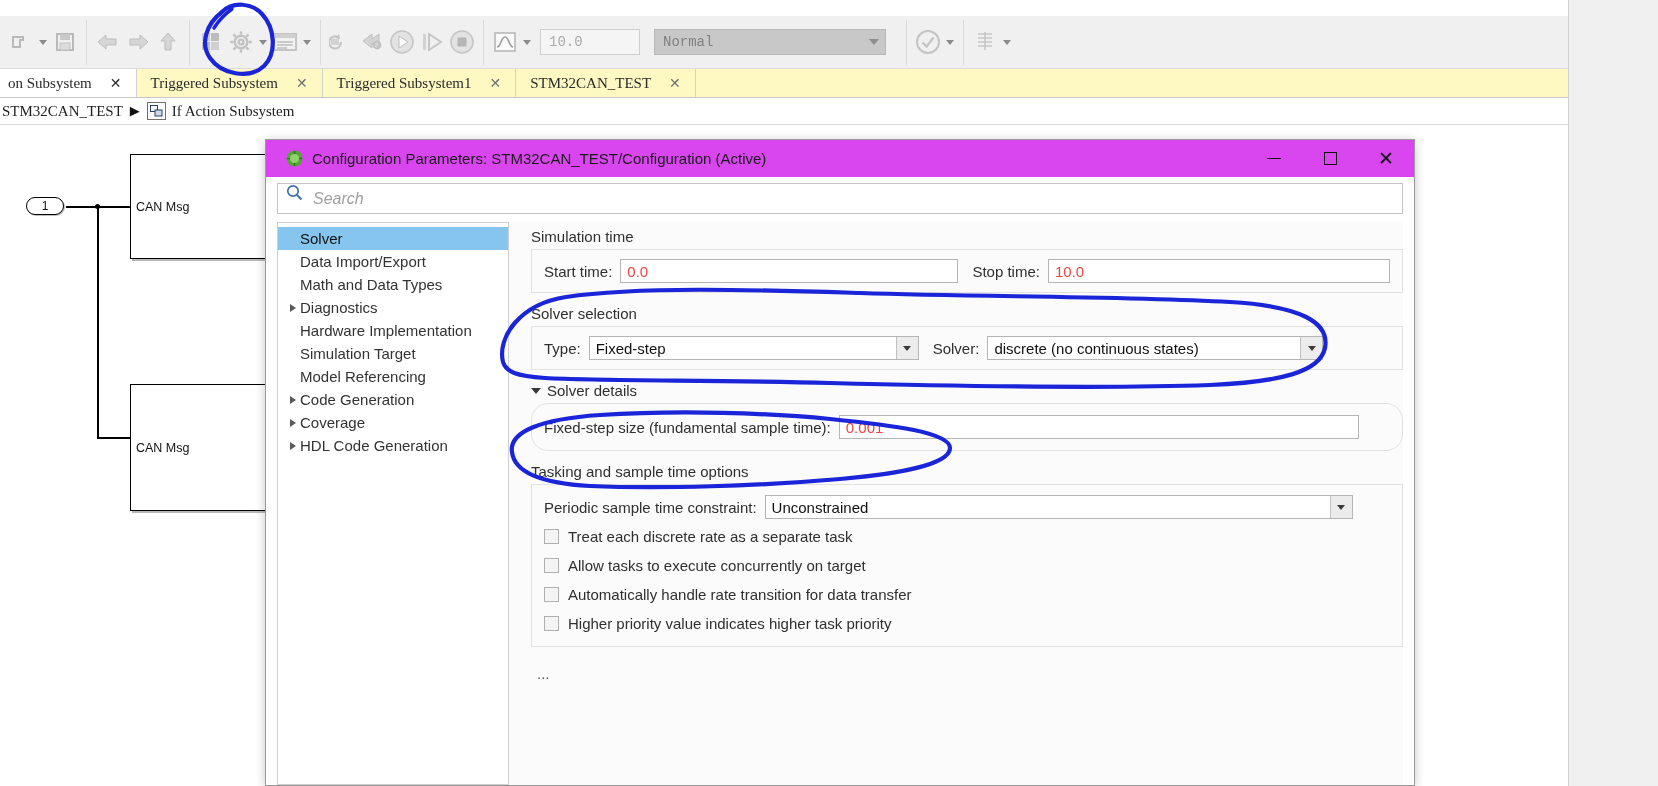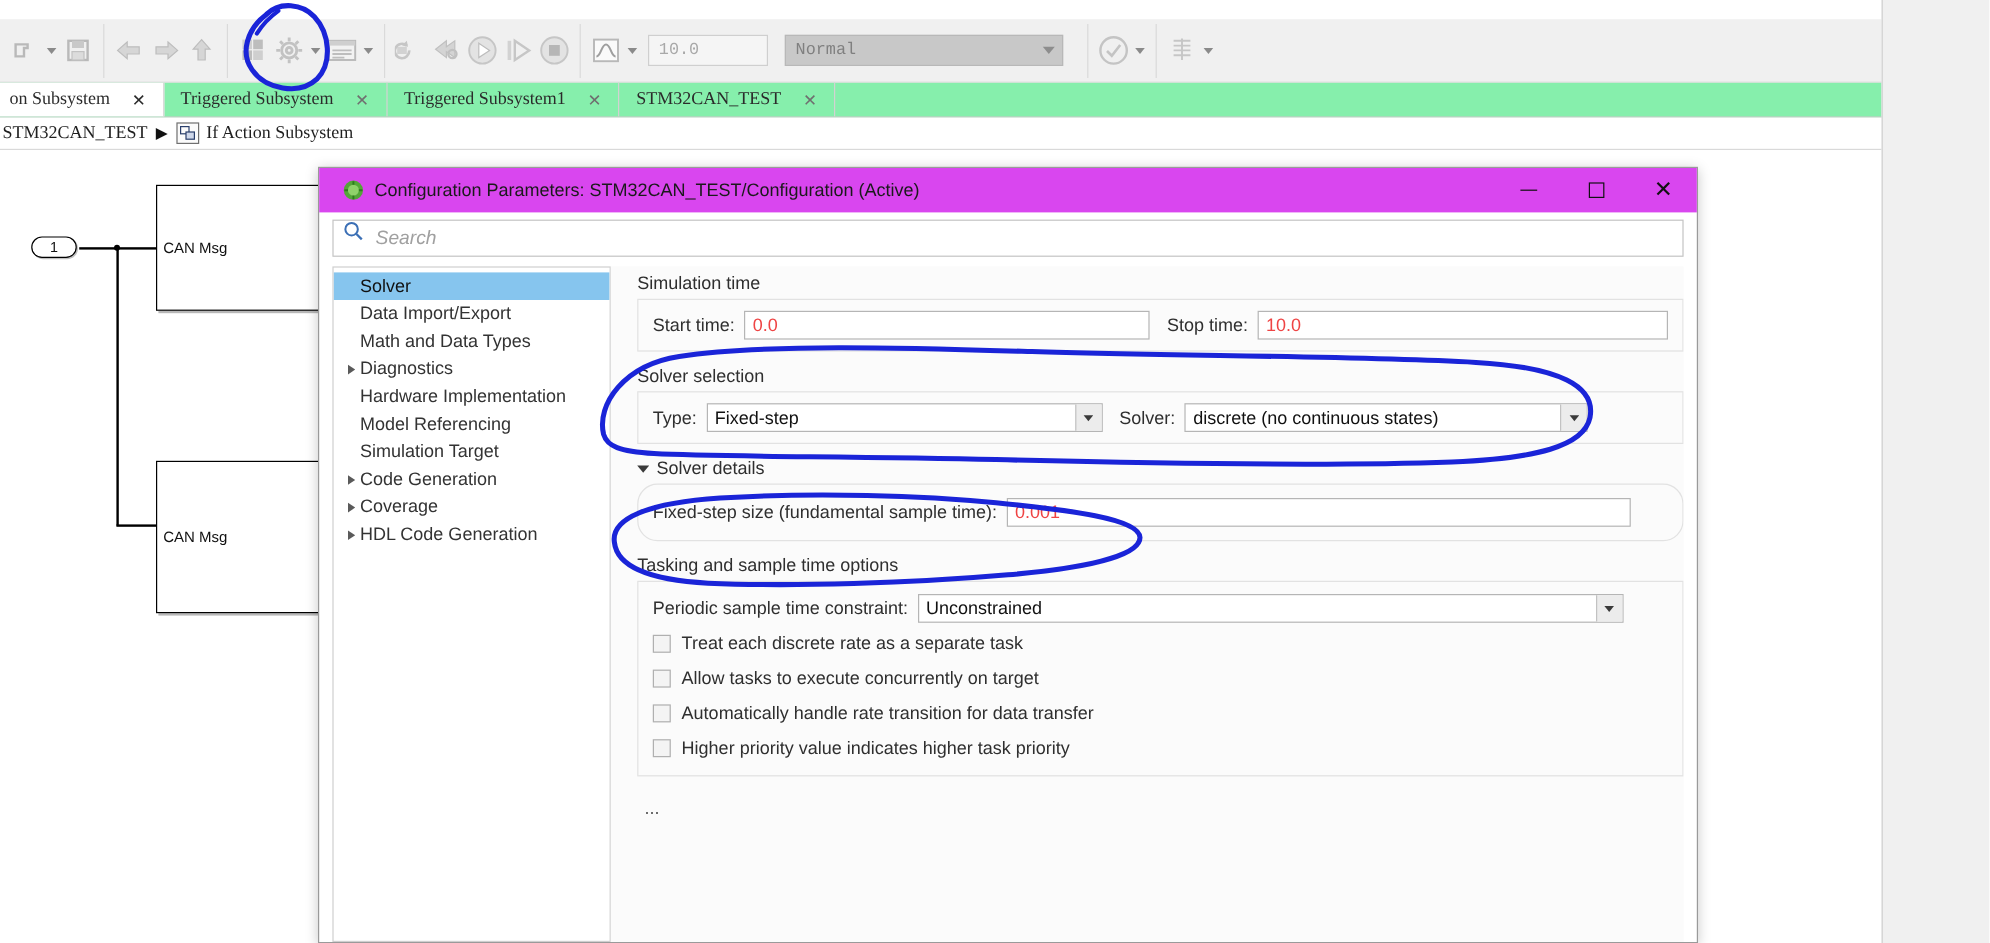--- a/index.html
+++ b/index.html
@@ -75,21 +75,21 @@
     width: 0; height: 0;
     border-left: 5px solid transparent;
     border-right: 5px solid transparent;
     border-top: 6px solid #8d8d8d;
   }
 
   
   .tabstrip {
     position: absolute; left: 0; top: 69px;
     width: 1568px; height: 29px;
-    background: #86efac;
+    background: #fef9c3;
     border-bottom: 1px solid #c8c8c8;
     display: flex; align-items: stretch;
   }
   .tab {
     display: flex; align-items: center;
     padding: 0 14px 0 14px;
     font-family: "Liberation Serif", serif;
     font-size: 15px;
     color: #2b2b2b;
     border-right: 1px solid #d2d2d2;
@@ -613,25 +613,25 @@
         <div class="nav-item">
           <span class="nav-exp has"></span>
           <span>Diagnostics</span>
         </div>
         <div class="nav-item">
           <span class="nav-exp"></span>
           <span>Hardware Implementation</span>
         </div>
         <div class="nav-item">
           <span class="nav-exp"></span>
+          <span>Simulation Target</span>
+        </div>
+        <div class="nav-item">
+          <span class="nav-exp"></span>
           <span>Model Referencing</span>
-        </div>
-        <div class="nav-item">
-          <span class="nav-exp"></span>
-          <span>Simulation Target</span>
         </div>
         <div class="nav-item">
           <span class="nav-exp has"></span>
           <span>Code Generation</span>
         </div>
         <div class="nav-item">
           <span class="nav-exp has"></span>
           <span>Coverage</span>
         </div>
         <div class="nav-item">

